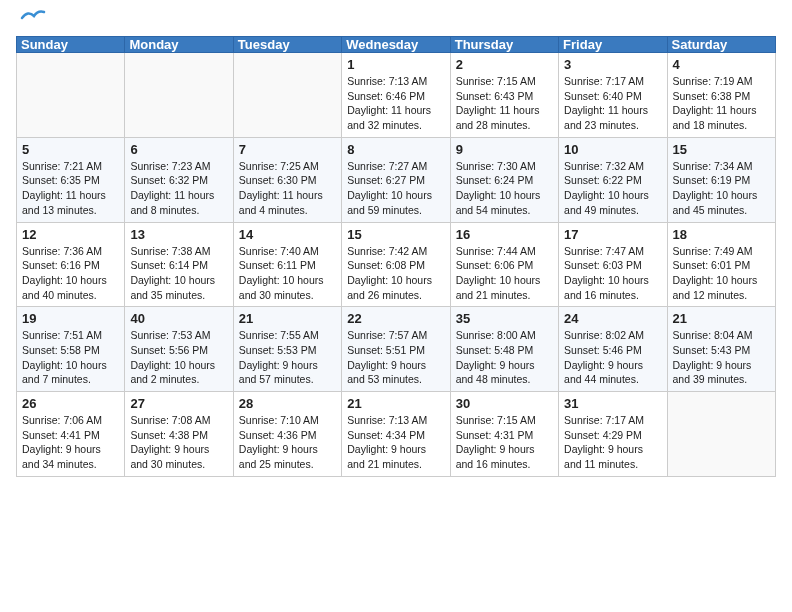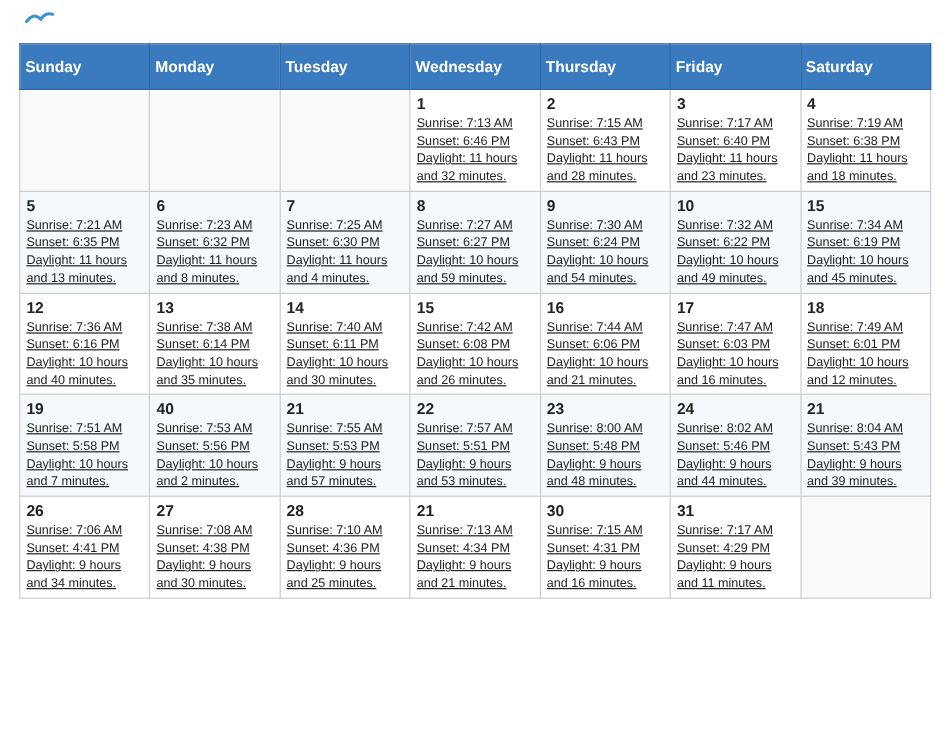--- a/index.html
+++ b/index.html
@@ -40,21 +40,21 @@
     .calendar {
       width: 100%;
       border-collapse: collapse;
       border: 1px solid #ccc;
     }
     .calendar th {
       background: #3a7abf;
       color: #fff;
       font-size: 13px;
       font-weight: bold;
-      padding: 11px 4px;
+      padding: 0 4px;
       text-align: left;
       border: 1px solid #2c66a8;
     }
     .calendar td {
       vertical-align: top;
       border: 1px solid #ccc;
       padding: 4px 5px;
       width: 108px;
       min-height: 80px;
       background: #fff;
@@ -66,21 +66,20 @@
       font-size: 13px;
       font-weight: bold;
       color: #222;
       display: block;
       margin-bottom: 2px;
     }
     .day-info {
       font-size: 10.5px;
       color: #222;
       line-height: 1.4;
-      text-decoration: underline;
     }
     .empty-cell {
       background: #f9f9f9 !important;
     }
   </style>
 </head>
 <body>
 
 <div class="page">
   <div class="header">
@@ -204,21 +203,21 @@
           </td>
           <td>
             <span class="day-num">21</span>
             <div class="day-info">Sunrise: 7:55 AM<br>Sunset: 5:53 PM<br>Daylight: 9 hours<br>and 57 minutes.</div>
           </td>
           <td>
             <span class="day-num">22</span>
             <div class="day-info">Sunrise: 7:57 AM<br>Sunset: 5:51 PM<br>Daylight: 9 hours<br>and 53 minutes.</div>
           </td>
           <td>
-            <span class="day-num">23</span>
+            <span class="day-num">35</span>
             <div class="day-info">Sunrise: 8:00 AM<br>Sunset: 5:48 PM<br>Daylight: 9 hours<br>and 48 minutes.</div>
           </td>
           <td>
             <span class="day-num">24</span>
             <div class="day-info">Sunrise: 8:02 AM<br>Sunset: 5:46 PM<br>Daylight: 9 hours<br>and 44 minutes.</div>
           </td>
           <td>
             <span class="day-num">21</span>
             <div class="day-info">Sunrise: 8:04 AM<br>Sunset: 5:43 PM<br>Daylight: 9 hours<br>and 39 minutes.</div>
           </td>

